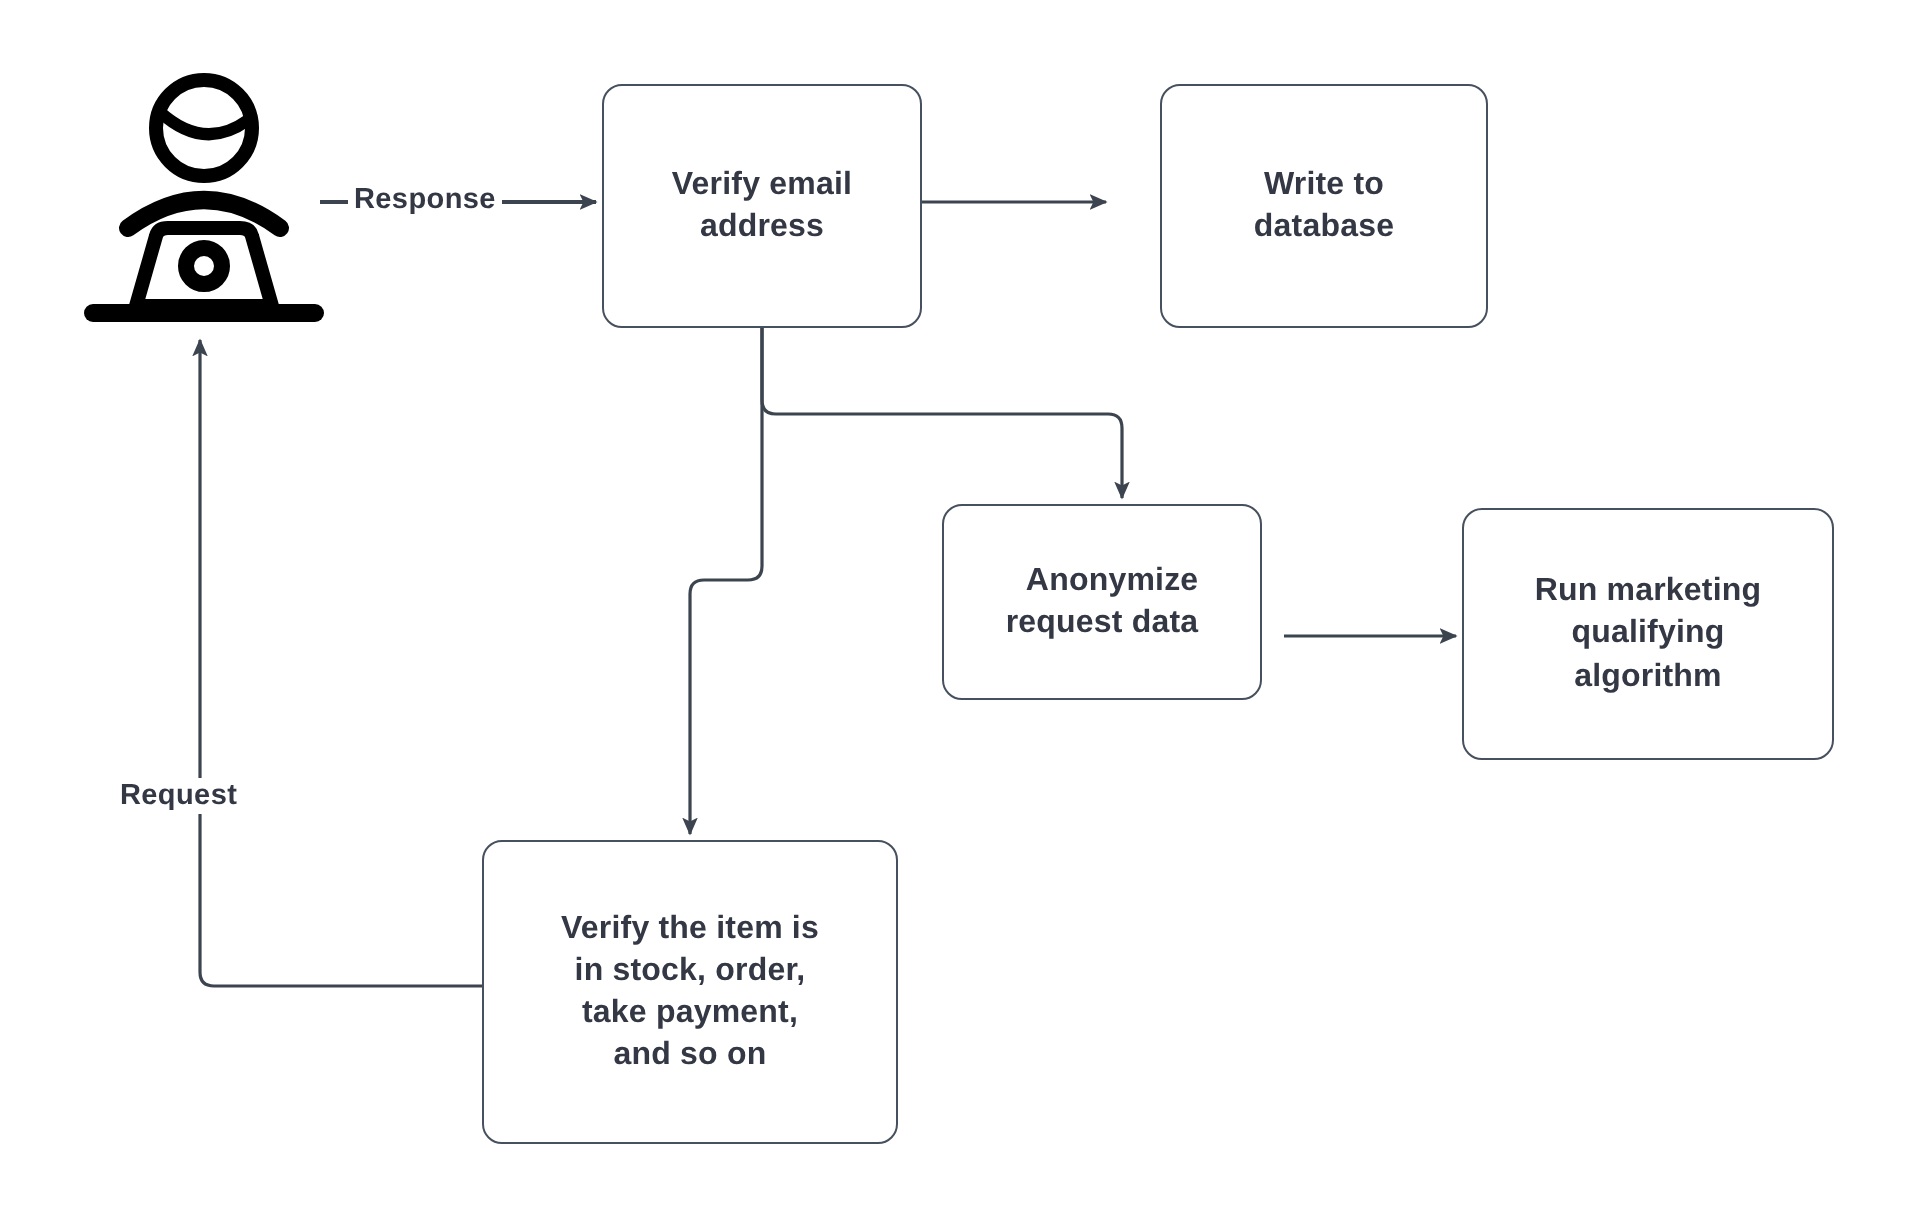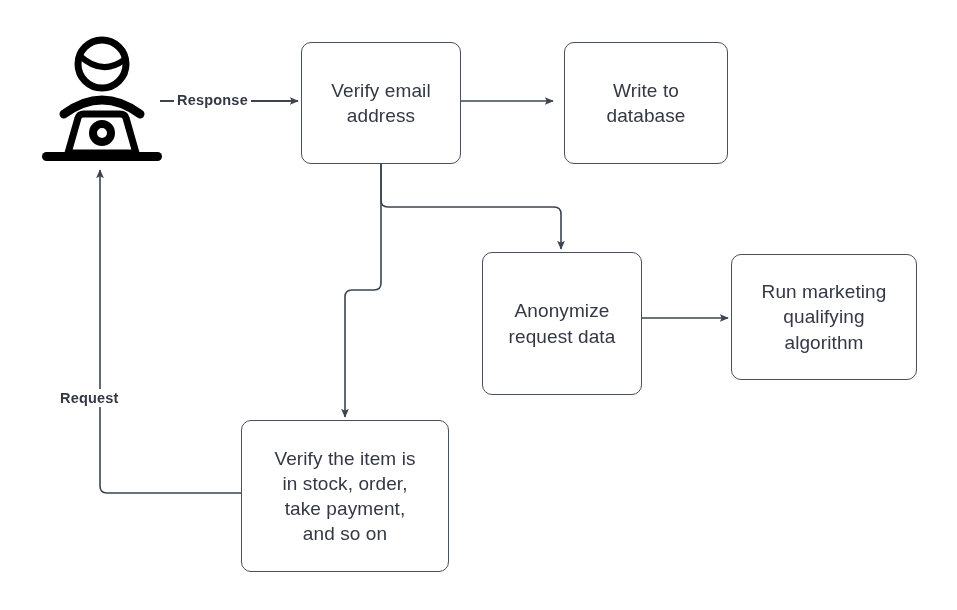--- a/index.html
+++ b/index.html
@@ -30,22 +30,22 @@
     position: absolute;
     box-sizing: border-box;
     background: #ffffff;
     border: 1.4px solid #46505e;
     border-radius: 10px;
     display: flex;
     align-items: center;
     justify-content: center;
     text-align: center;
     color: #333844;
-    font-weight: normal;
-    font-size: 19px;
+    font-weight: bold;
+    font-size: 16px;
     line-height: 1.32;
     letter-spacing: 0.1px;
     white-space: pre-line;
     padding: 4px 8px;
     z-index: 3;
   }
   .edge-label {
     position: absolute;
     background: #ffffff;
     color: #333844;
@@ -101,24 +101,24 @@
     <path d="M 30 117 L 40 82 Q 41 78 46 78 L 82 78 Q 87 78 88 82 L 98 117 Z" fill="none" stroke="#000000" stroke-width="7" stroke-linejoin="round"></path>
 
     <circle cx="64" cy="97" r="9" fill="none" stroke="#000000" stroke-width="8"></circle>
 
     <rect x="4" y="116" width="120" height="9" rx="4.5" fill="#000000"></rect>
   </svg>
 
   <div class="node-box" style="left:301px; top:42px; width:160px; height:122px;">Verify email
 address</div>
 
-  <div class="node-box" style="left:564px; top:42px; width:164px; height:122px;">Write to
+  <div class="node-box" style="left:580px; top:42px; width:164px; height:122px;">Write to
 database</div>
 
-  <div class="node-box" style="left:482px; top:252px; width:160px; height:143px;">Anonymize
+  <div class="node-box" style="left:471px; top:252px; width:160px; height:98px;text-align:right;">Anonymize
 request data</div>
 
   <div class="node-box" style="left:731px; top:254px; width:186px; height:126px;">Run marketing
 qualifying
 algorithm</div>
 
   <div class="node-box" style="left:241px; top:420px; width:208px; height:152px;">Verify the item is
 in stock, order,
 take payment,
 and so on</div>

